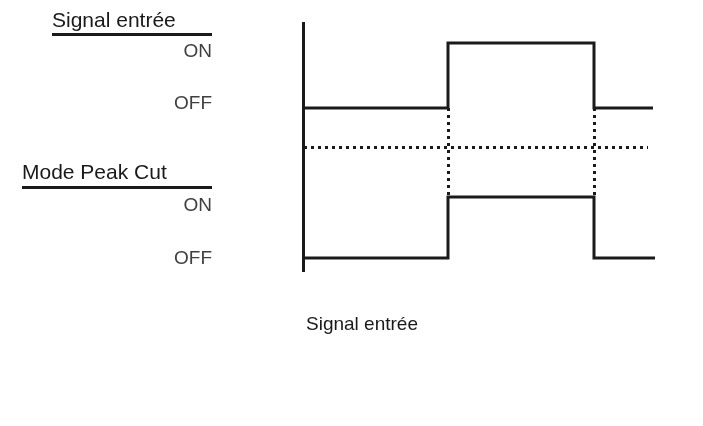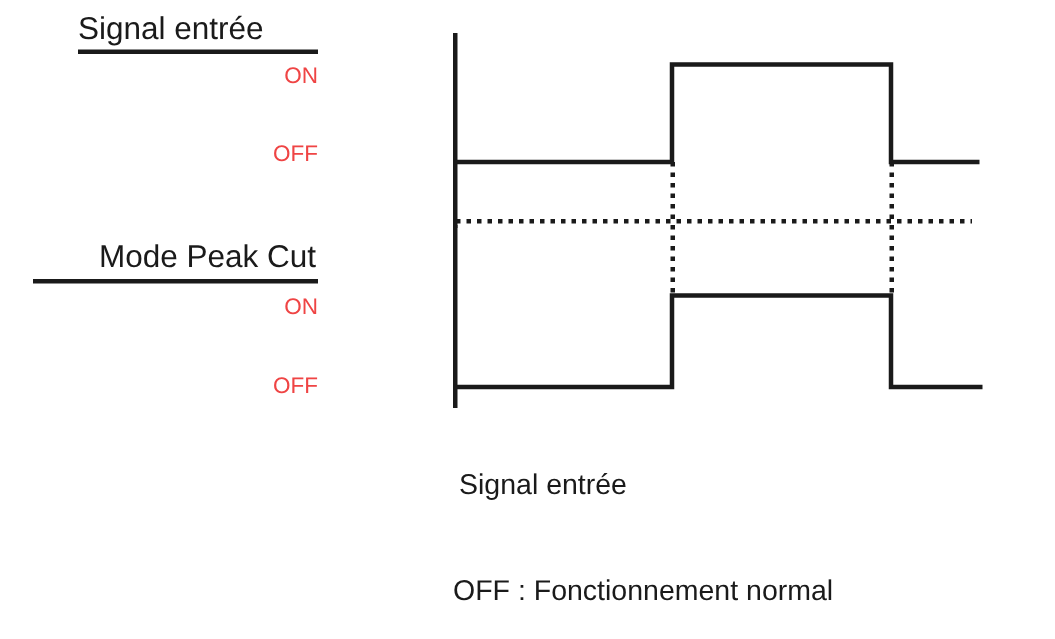--- a/index.html
+++ b/index.html
@@ -25,25 +25,25 @@
     white-space: nowrap;
     color: #1a1a1a;
   }
   .title-rule {
     position: absolute;
     height: 3px;
     background: #1a1a1a;
   }
   .state-label {
     position: absolute;
-    font-size: 15px;
+    font-size: 19px;
     line-height: 22px;
     text-align: right;
     white-space: nowrap;
-    color: #ef4444;
+    color: #404040;
   }
   .legend-line {
     position: absolute;
     font-size: 19px;
     line-height: 22px;
     white-space: nowrap;
     color: #1a1a1a;
   }
   svg.diagram {
     position: absolute;
@@ -57,21 +57,21 @@
 <body>
 
 <div id="page">
 
   <div class="label-title" style="left:52px; top:8px;">Signal entrée</div>
   <div class="title-rule" style="left:52px; top:33px; width:160px;"></div>
 
   <div class="state-label" style="left:112px; top:40px; width:100px;">ON</div>
   <div class="state-label" style="left:112px; top:92px; width:100px;">OFF</div>
 
-  <div class="label-title" style="left:22px; top:160px;margin-left:44px;">Mode Peak Cut</div>
+  <div class="label-title" style="left:22px; top:160px;">Mode Peak Cut</div>
   <div class="title-rule" style="left:22px; top:186px; width:190px;"></div>
 
   <div class="state-label" style="left:112px; top:194px; width:100px;">ON</div>
   <div class="state-label" style="left:112px; top:247px; width:100px;">OFF</div>
 
   <svg class="diagram" viewBox="0 0 703 426">
     <g stroke="#1a1a1a" fill="none" stroke-width="3" stroke-linecap="butt">
 
       <line x1="303.5" y1="22" x2="303.5" y2="152"></line>
 
@@ -85,15 +85,14 @@
     <g stroke="#1a1a1a" fill="none" stroke-width="3" stroke-dasharray="3 4">
 
       <line x1="304" y1="147.5" x2="648" y2="147.5"></line>
 
       <line x1="448.5" y1="108" x2="448.5" y2="197"></line>
       <line x1="594.5" y1="108" x2="594.5" y2="197"></line>
     </g>
   </svg>
 
   <div class="legend-line" style="left:306px; top:313px;">Signal entrée</div>
-  <div class="legend-line" style="left:302px; top:384px;">OFF : Fonctionnement normal</div>
 
 </div>
 
 </body></html>

